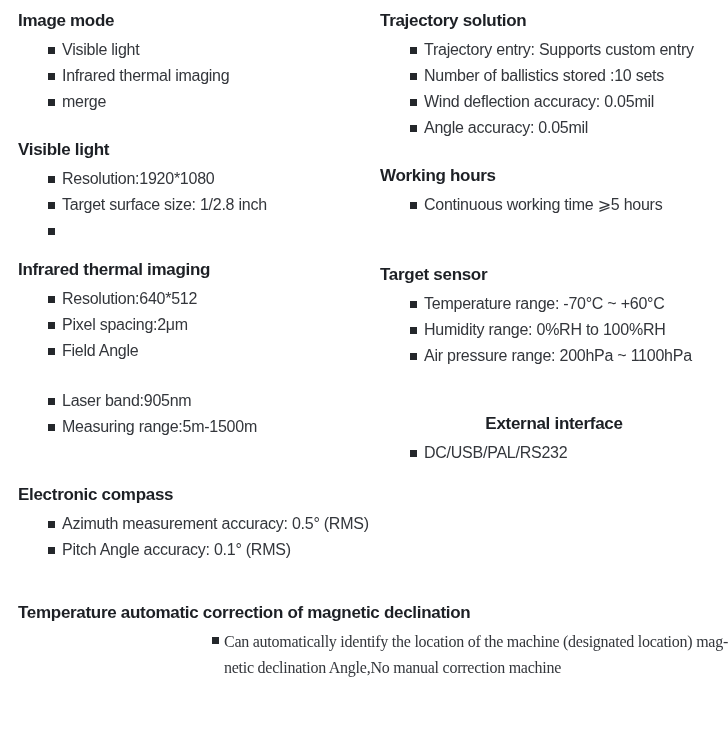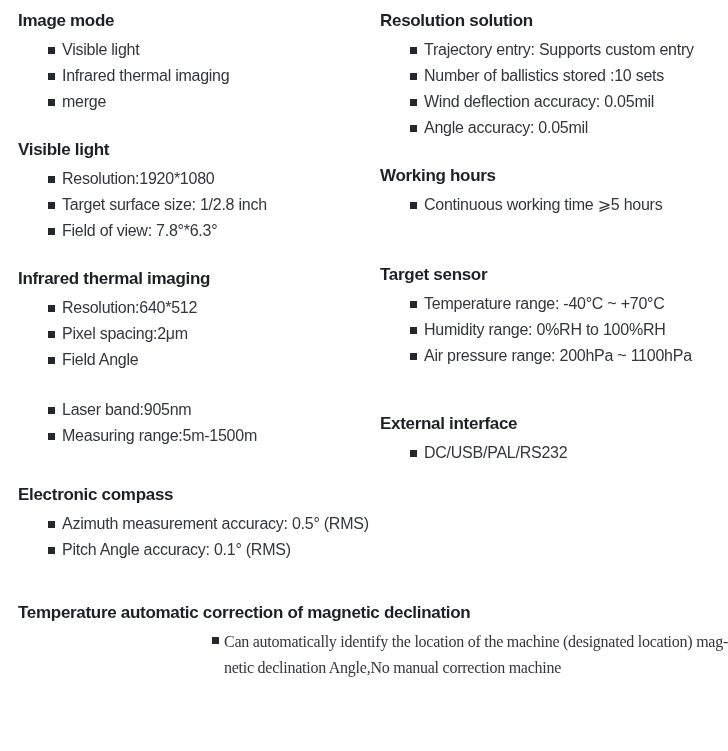--- a/index.html
+++ b/index.html
@@ -15,21 +15,21 @@
     padding: 10px 0 0 18px;
     box-sizing: border-box;
     width: 728px;
   }
   .columns { display: flex; align-items: flex-start; }
   .col-left  { width: 362px; flex: none; }
   .col-right { flex: 1; min-width: 0; }
 
   .section + .section { margin-top: 24px; }
   .sec-weather  { margin-top: 46px !important; }
-  .sec-external { margin-top: 44px !important; }
+  .sec-external { margin-top: 44px !important; text-align: center; }
 
   h3.sec-title {
     margin: 0;
     font-size: 17px;
     line-height: 21px;
     font-weight: 700;
     color: #1d2025;
     letter-spacing: -0.3px;
   }
   ul.spec-list {
@@ -102,21 +102,20 @@
           <li>
               <span class="sq"></span>
               <span>Resolution:1920*1080</span>
             </li>
           <li>
               <span class="sq"></span>
               <span>Target surface size: 1/2.8 inch</span>
             </li>
           <li>
               <span class="sq"></span>
-              <span>Field of view: 7.8°*6.3°</span>
             </li>
         </ul>
       </div>
 
       <div class="section">
         <h3 class="sec-title">Infrared thermal imaging</h3>
         <ul class="spec-list">
           <li>
               <span class="sq"></span>
               <span>Resolution:640*512</span>
@@ -143,21 +142,21 @@
               <span>Measuring range:5m-1500m</span>
             </li>
         </ul>
       </div>
 
     </div>
 
     <div class="col-right">
 
       <div class="section">
-        <h3 class="sec-title">Resolution solution</h3>
+        <h3 class="sec-title">Trajectory solution</h3>
         <ul class="spec-list">
           <li>
               <span class="sq"></span>
               <span>Trajectory entry: Supports custom entry</span>
             </li>
           <li>
               <span class="sq"></span>
               <span>Number of ballistics stored :10 sets</span>
             </li>
           <li>
@@ -179,21 +178,21 @@
               <span>Continuous working time ⩾5 hours</span>
             </li>
         </ul>
       </div>
 
       <div class="section sec-weather">
         <h3 class="sec-title">Target sensor</h3>
         <ul class="spec-list">
           <li>
               <span class="sq"></span>
-              <span>Temperature range: -40°C ~ +70°C</span>
+              <span>Temperature range: -70°C ~ +60°C</span>
             </li>
           <li>
               <span class="sq"></span>
               <span>Humidity range: 0%RH to 100%RH</span>
             </li>
           <li>
               <span class="sq"></span>
               <span>Air pressure range: 200hPa ~ 1100hPa</span>
             </li>
         </ul>

